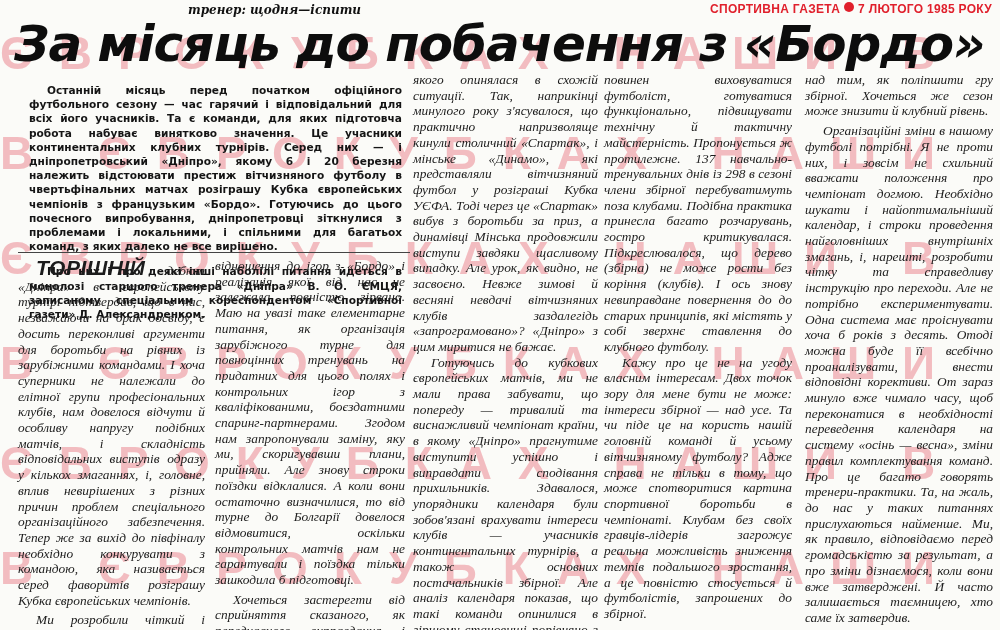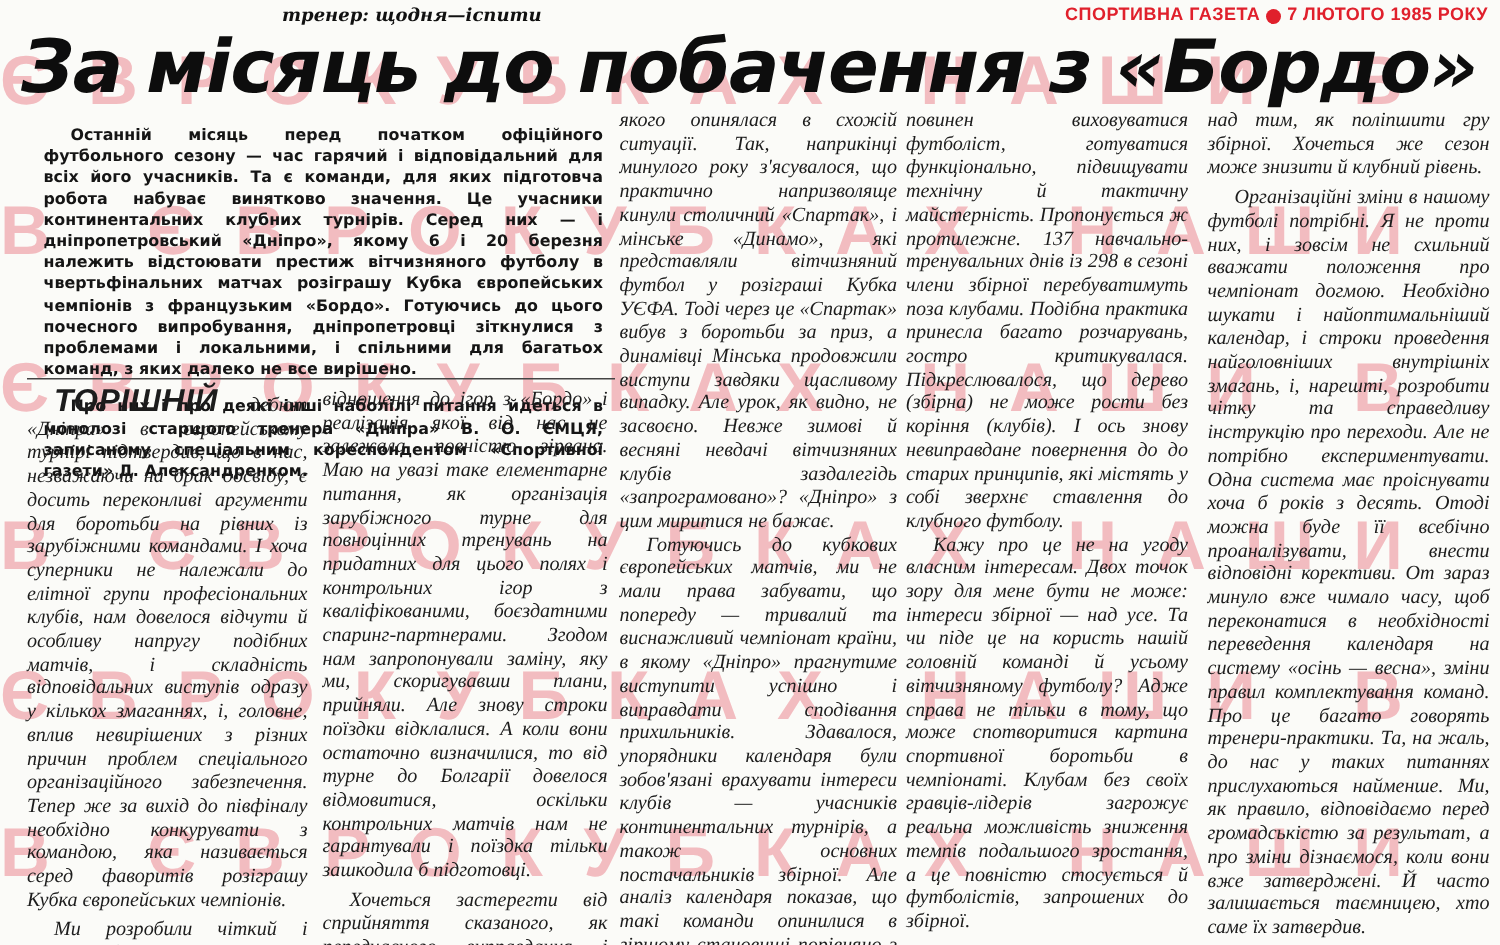--- a/index.html
+++ b/index.html
@@ -11,21 +11,21 @@
     .watermark {
       position: absolute; left: 0; width: 1000px;
       font-family: "Liberation Sans", sans-serif; font-weight: bold;
       color: #f0a8ae; opacity: 0.75; font-size: 46px; letter-spacing: 26px;
       white-space: nowrap; pointer-events: none; z-index: 0; line-height: 1;
     }
     .masthead {
       position: absolute; top: 2px; right: 8px; z-index: 2;
       font-family: "Liberation Sans", sans-serif; font-size: 12px;
       color: #e0202c; font-weight: bold; letter-spacing: 0.3px;
-      display: flex; align-items: flex-end; gap: 4px;
+      display: flex; align-items: flex-start; gap: 4px;
     }
     .masthead .dot { width: 10px; height: 10px; border-radius: 50%; background: #e0202c; display: inline-block; }
     .kicker {
       position: absolute; top: 3px; left: 188px; z-index: 2;
       font-family: "DejaVu Serif", serif; font-style: italic; font-weight: bold;
       font-size: 12px; color: #111;
     }
     .headline {
       position: absolute; top: 16px; left: 14px; z-index: 2;
       font-family: "DejaVu Sans", sans-serif; font-weight: bold; font-style: italic;

